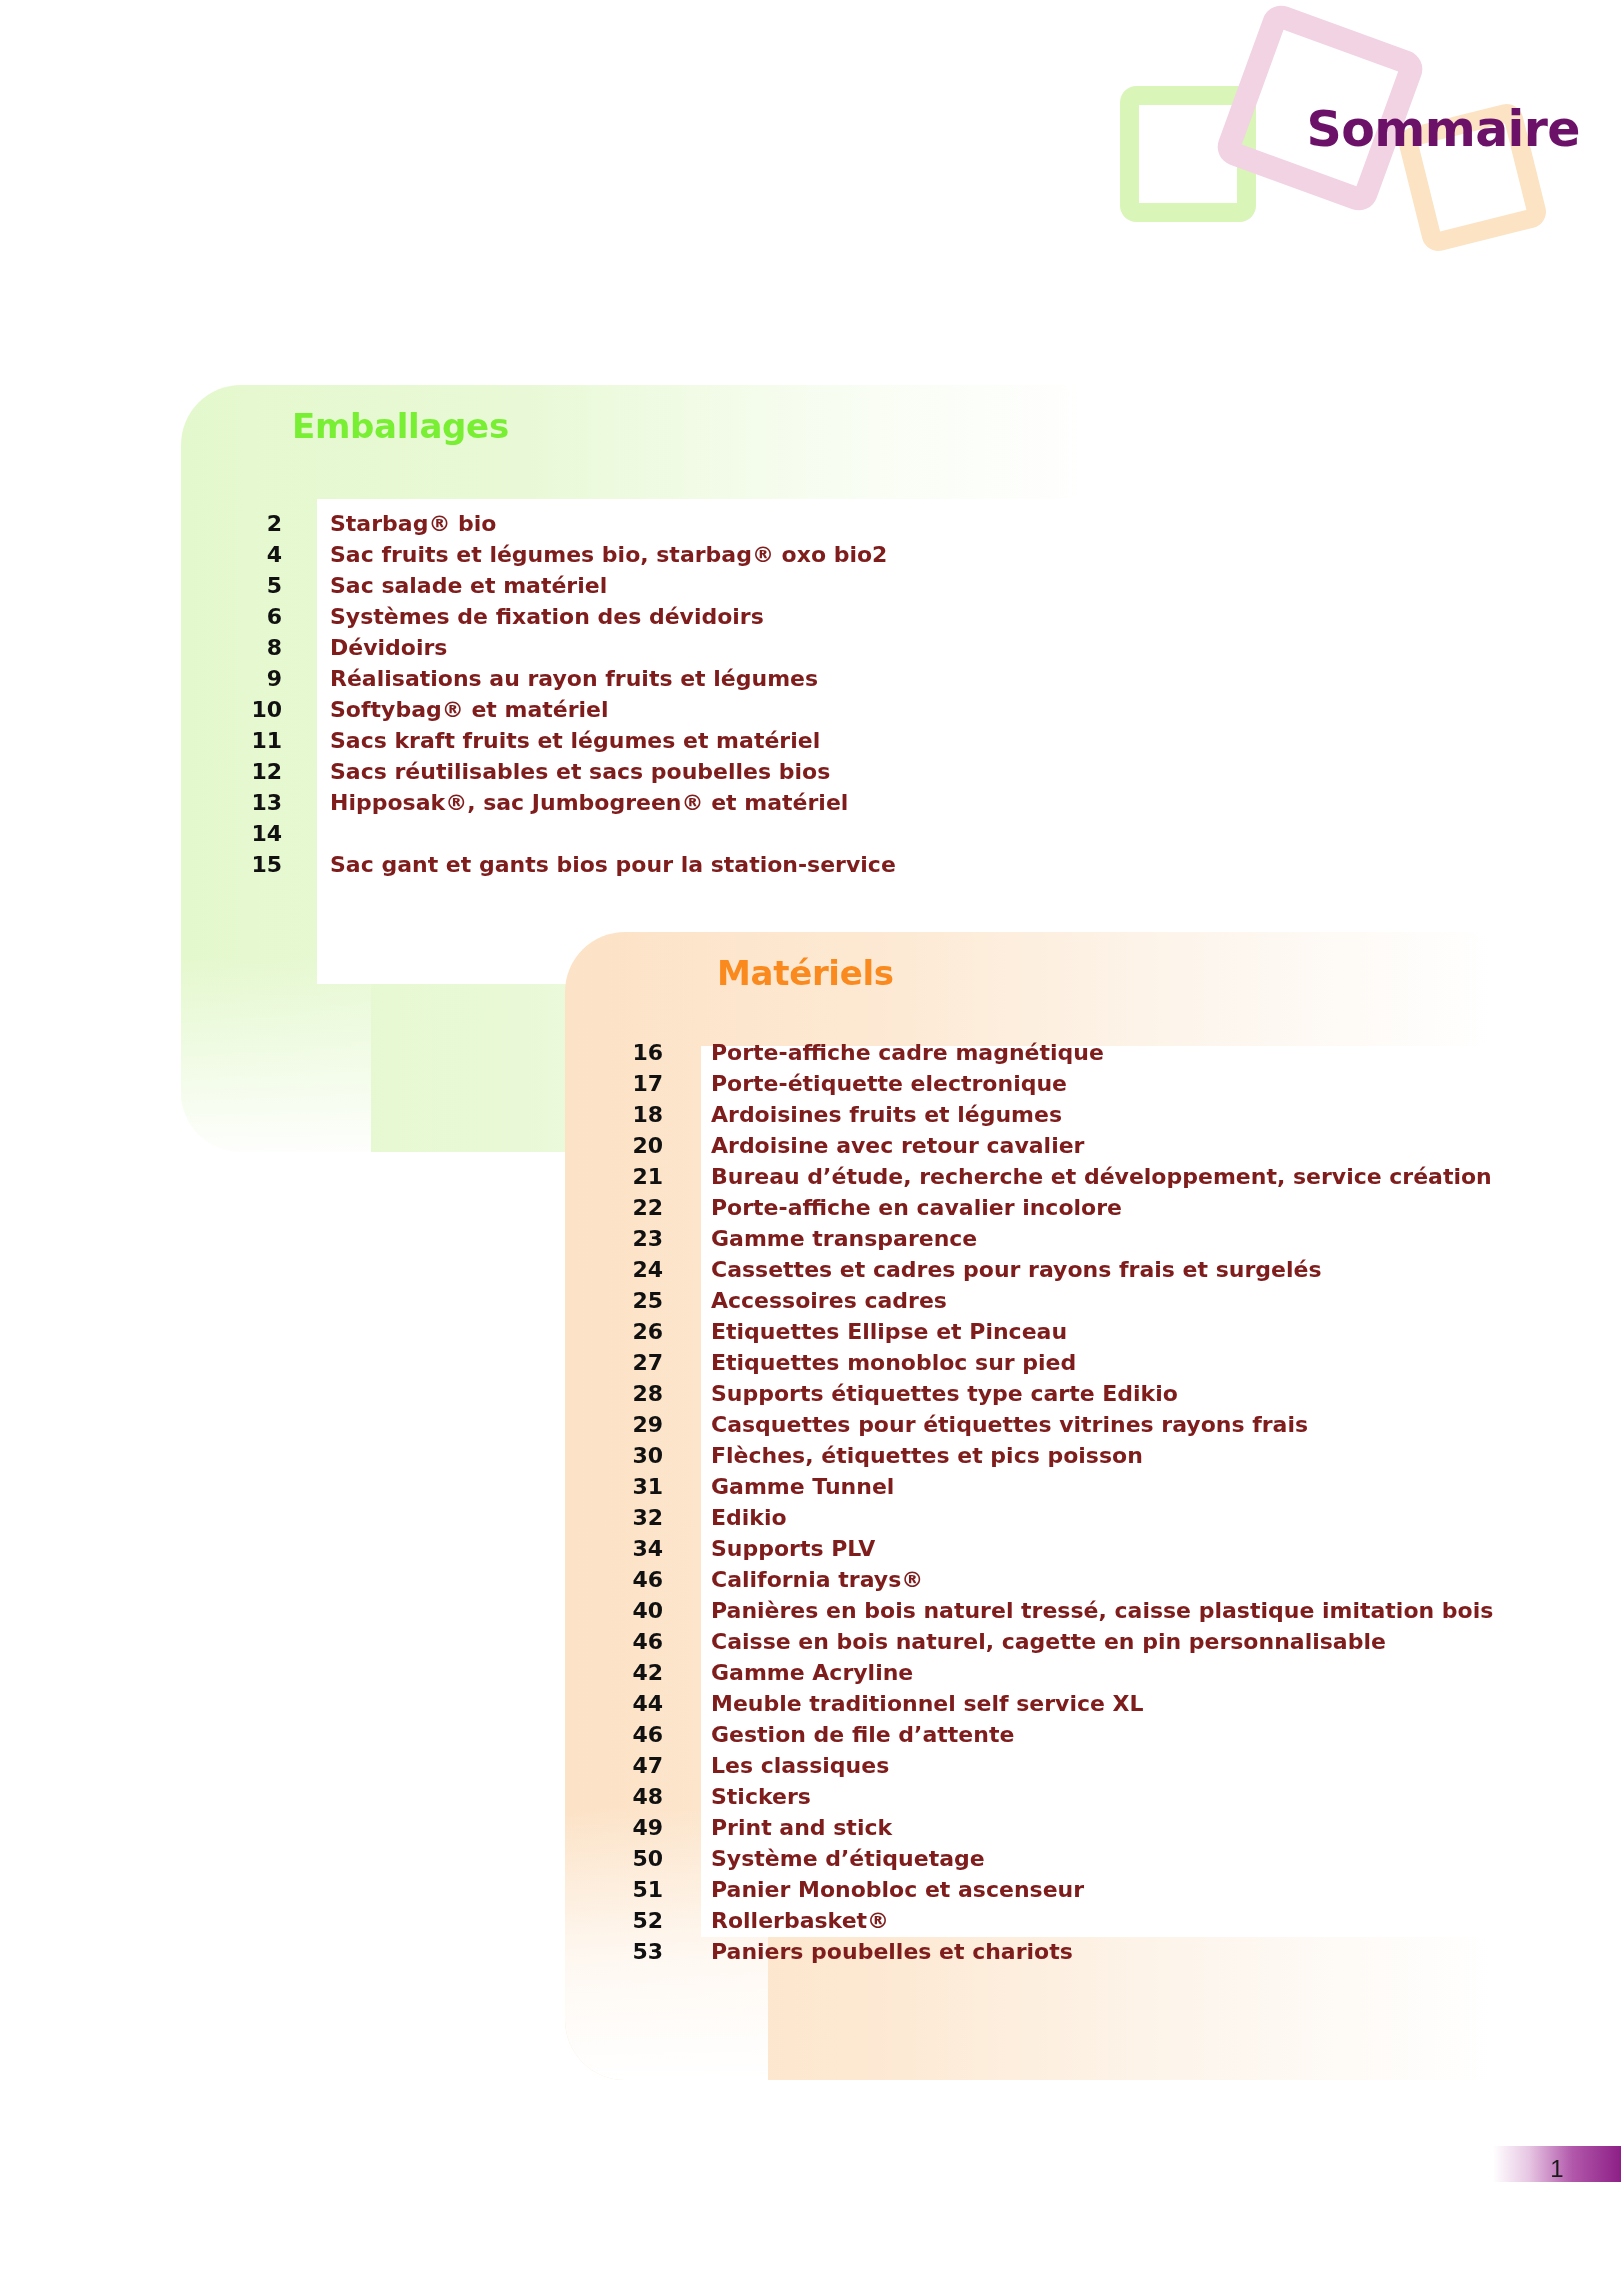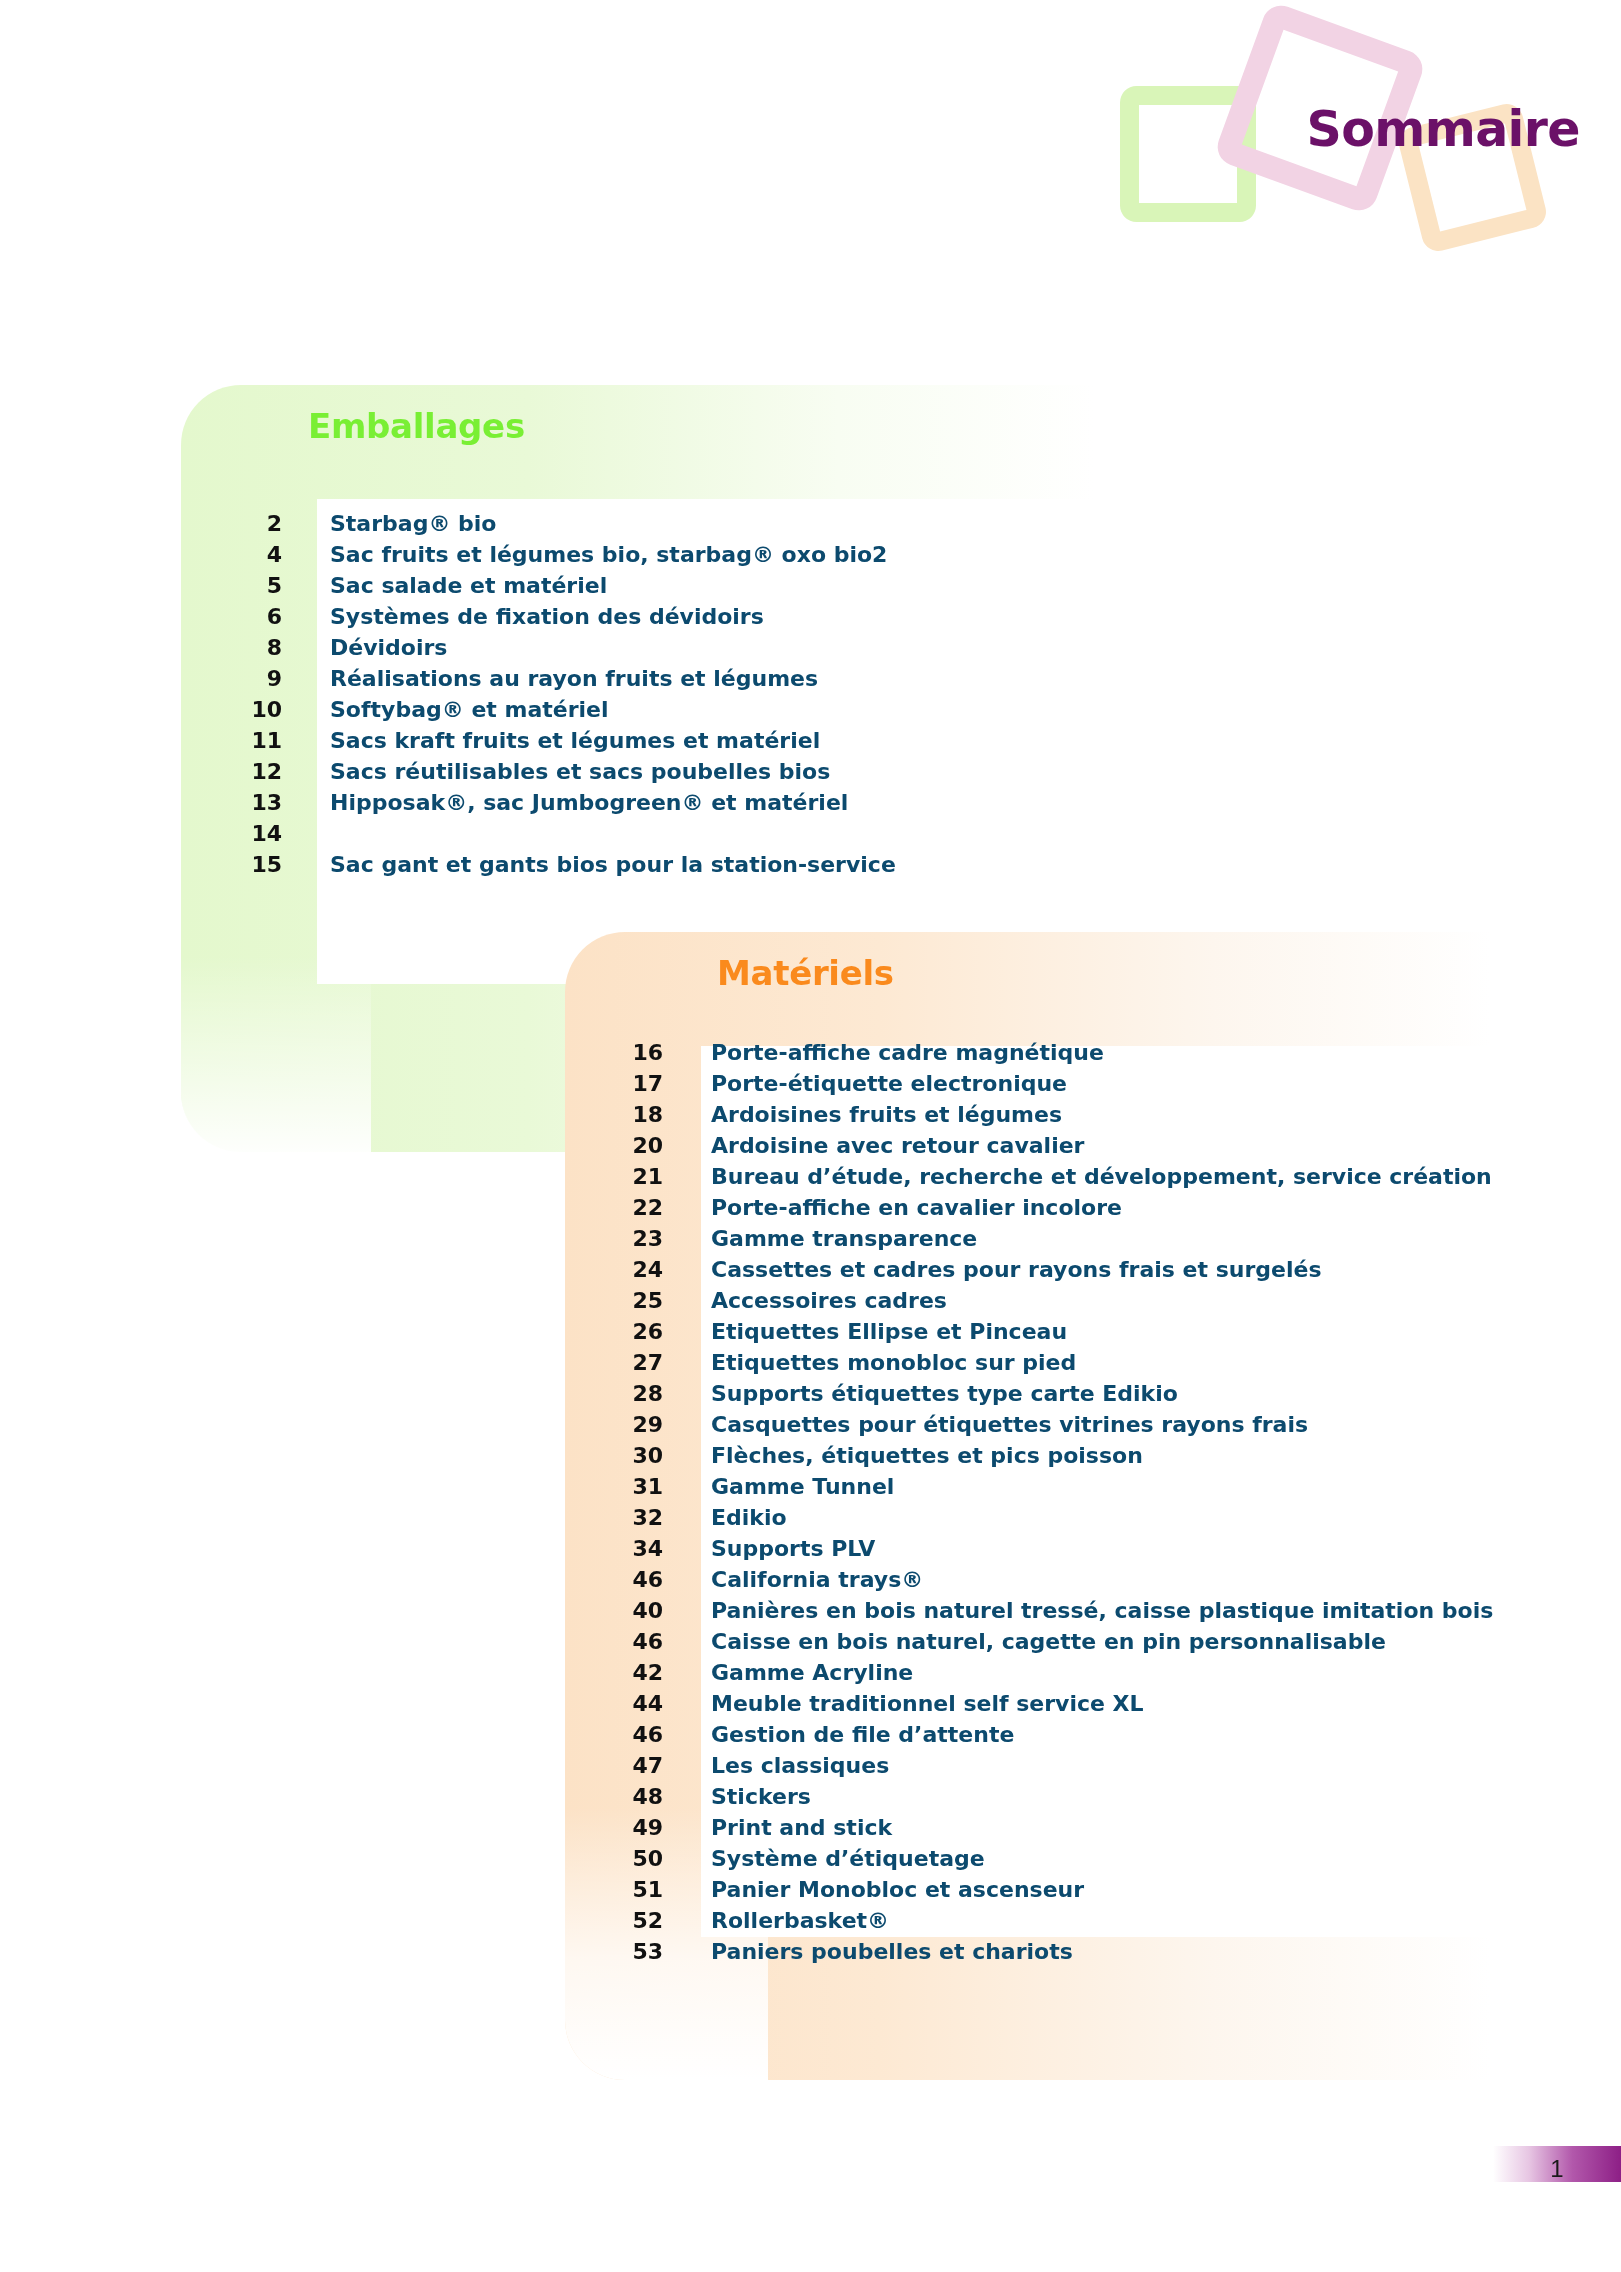--- a/index.html
+++ b/index.html
@@ -132,21 +132,21 @@
 
   .section-title {
     position: absolute;
     font-size: 34px;
     font-weight: bold;
     font-family: "DejaVu Sans", sans-serif;
     letter-spacing: -0.3px;
     z-index: 5;
   }
   .title-emballages {
-    left: 308px;
+    left: 292px;
     top: 406px;
     color: #79ef34;
   }
   .title-materiels {
     left: 695px;
     top: 953px;
     color: #fa8a1d;
     margin-left: 22px;
   }
 
@@ -169,21 +169,21 @@
     font-size: 22px;
     font-weight: bold;
     color: #111111;
     font-family: "DejaVu Sans", sans-serif;
     flex: 0 0 92px;
   }
   .toc-label {
     margin-left: 48px;
     font-size: 22px;
     font-weight: bold;
-    color: #0c4a6e;
+    color: #7f1d1d;
     font-family: "DejaVu Sans", sans-serif;
     white-space: nowrap;
   }
 
   
   .footer {
     position: absolute;
     right: 0;
     top: 2146px;
     width: 128px;

